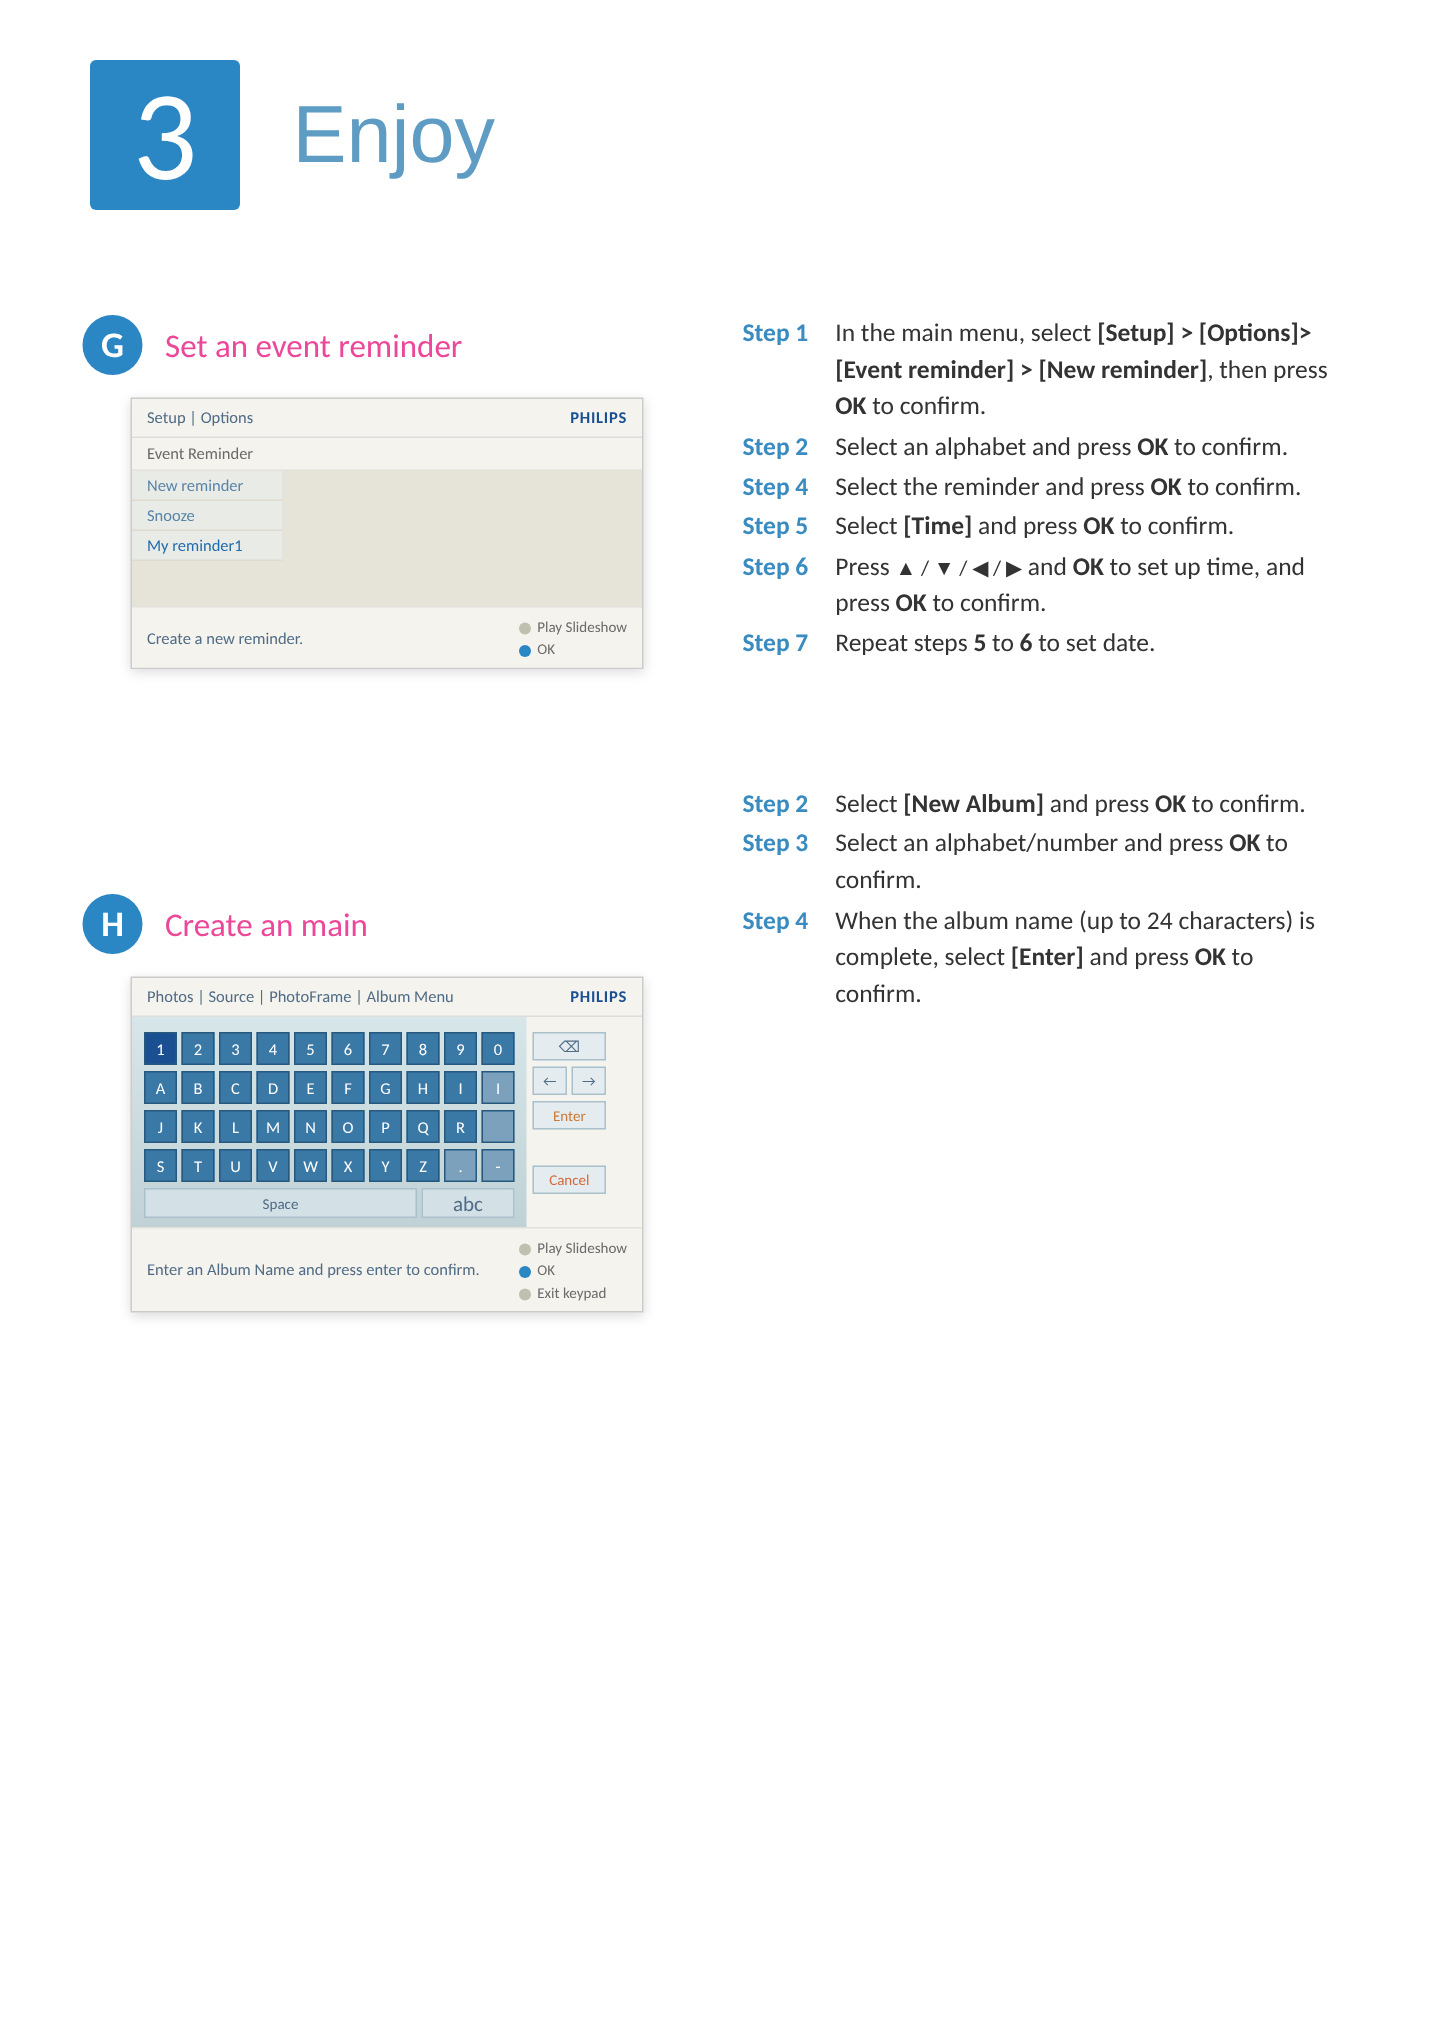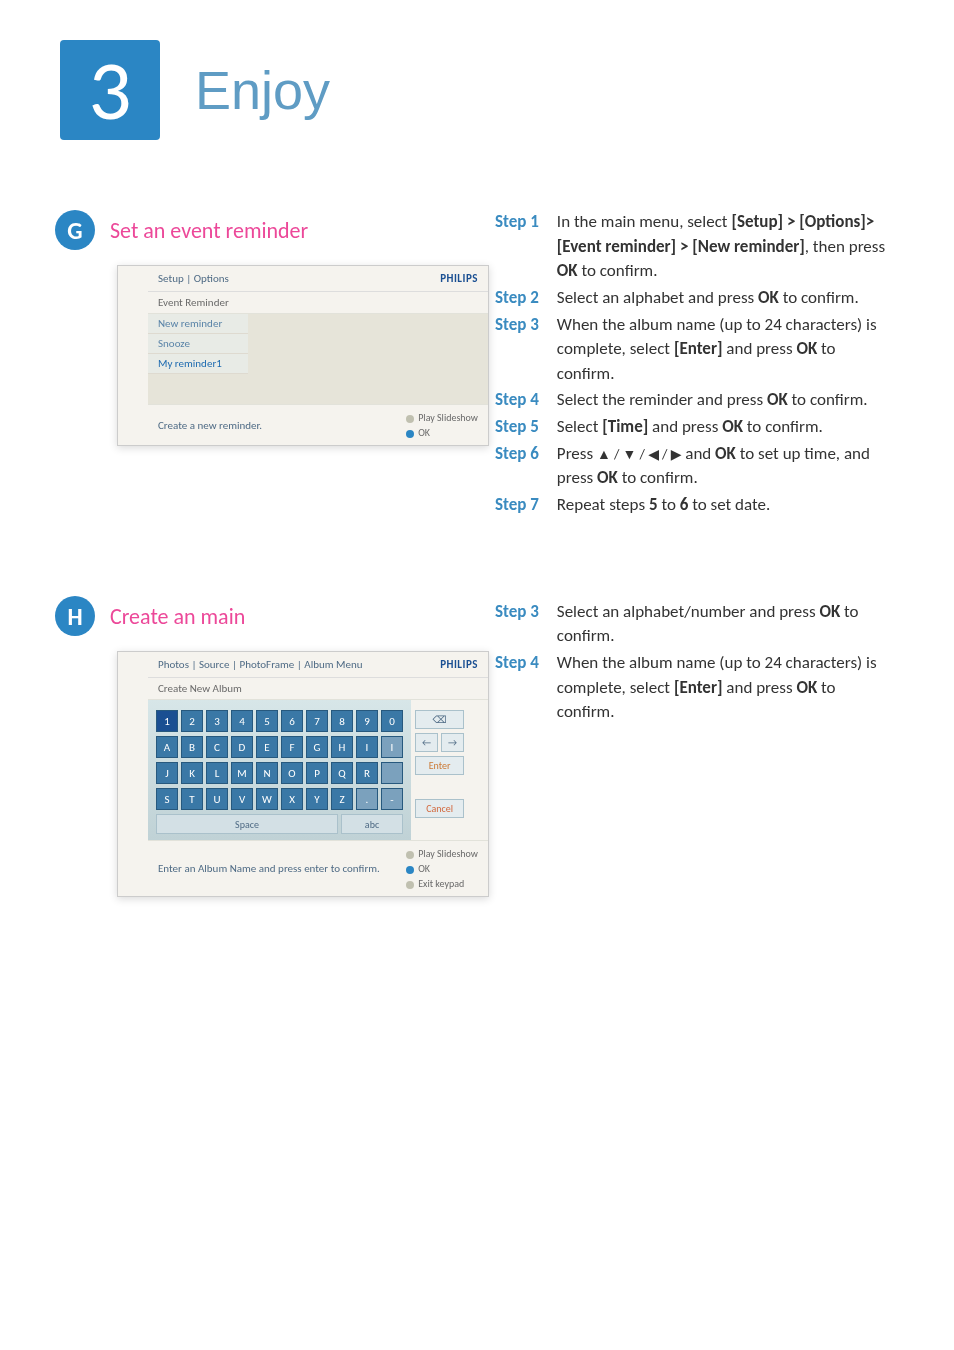--- a/index.html
+++ b/index.html
@@ -76,27 +76,26 @@
     margin-right: 15px;
   }
   .section-title {
     color: #ec4899;
     font-size: 22px;
     font-weight: 400;
   }
   
   .device-frame {
     width: 340px;
-    margin-left: 62px;
+    margin-left: 32px;
     background: #f5f3ee;
     border: 1px solid #ccc;
     box-shadow: 0 2px 8px rgba(0,0,0,0.15);
     font-size: 11px;
     color: #4f6b85;
-    padding-left: 30px;
   }
   .device-top {
     display: flex;
     justify-content: space-between;
     padding: 6px 10px;
     border-bottom: 1px solid #ddd;
   }
   .device-brand {
     color: #1a4f92;
     font-weight: bold;
@@ -200,21 +199,21 @@
     height: 18px;
     font-size: 10px;
     display: flex; align-items: center; justify-content: center;
   }
   .abc-key {
     width: 60px;
     background: #d3e0e5;
     border: 1px solid #aac1cb;
     color: #4f6b85;
     height: 18px;
-    font-size: 10px;
+    font-size: 14px;
     display: flex; align-items: center; justify-content: center;
   }
   
   .step-line { margin-bottom: 2px; }
   .step-label {
     color: #3a8bc0;
     font-weight: bold;
     display: inline-block;
     width: 58px;
     vertical-align: top;
@@ -272,21 +271,20 @@
       <div class="section-letter-row">
         <div class="section-letter">H</div>
         <div class="section-title">Create an main</div>
       </div>
 
       <div class="device-frame">
         <div class="device-top">
           <span>Photos | Source | PhotoFrame | Album Menu</span>
           <span class="device-brand">PHILIPS</span>
         </div>
-        <div class="device-subbar">Create New Album</div>
         <div class="kb-wrap">
           <div class="kb-body">
             <div class="kb-row">
               <span class="key sel">1</span>
               <span class="key">2</span>
               <span class="key">3</span>
               <span class="key">4</span>
               <span class="key">5</span>
               <span class="key">6</span>
               <span class="key">7</span>
@@ -365,26 +363,20 @@
           <span>In the main menu, select </span><b>[Setup] &gt; [Options]&gt;[Event reminder] &gt; [New reminder]</b><span>, then press </span><b>OK</b><span> to confirm.</span>
         </span>
       </div>
       <div class="step-line">
         <span class="step-label">Step 2</span>
         <span class="step-text">
           <span>Select an alphabet and press </span><b>OK</b><span> to confirm.</span>
         </span>
       </div>
       <div class="step-line">
-        <span class="step-label">Step 3</span>
-        <span class="step-text">
-          <span> When the album name (up to 24 characters) is complete, select </span><b>[Enter]</b><span> and press </span><b>OK</b><span> to confirm.</span>
-        </span>
-      </div>
-      <div class="step-line">
         <span class="step-label">Step 4</span>
         <span class="step-text">
           <span>Select the reminder and press </span><b>OK</b><span> to confirm.</span>
         </span>
       </div>
       <div class="step-line">
         <span class="step-label">Step 5</span>
         <span class="step-text">
           <span>Select </span><b>[Time]</b><span> and press </span><b>OK</b><span> to confirm.</span>
         </span>
@@ -397,20 +389,26 @@
       </div>
       <div class="step-line">
         <span class="step-label">Step 7</span>
         <span class="step-text">
           <span>Repeat steps </span><b>5</b><span> to </span><b>6</b><span> to set date.</span>
         </span>
       </div>
 
       <div style="height:80px"></div>
 
+      <div class="step-line">
+        <span class="step-label">Step 2</span>
+        <span class="step-text">
+          <span>Select </span><b>[New Album]</b><span> and press </span><b>OK</b><span> to confirm.</span>
+        </span>
+      </div>
       <div class="step-line">
         <span class="step-label">Step 3</span>
         <span class="step-text">
           <span>Select an alphabet/number and press </span><b>OK</b><span> to confirm.</span>
         </span>
       </div>
       <div class="step-line">
         <span class="step-label">Step 4</span>
         <span class="step-text">
           <span> When the album name (up to 24 characters) is complete, select </span><b>[Enter]</b><span> and press </span><b>OK</b><span> to confirm.</span>

